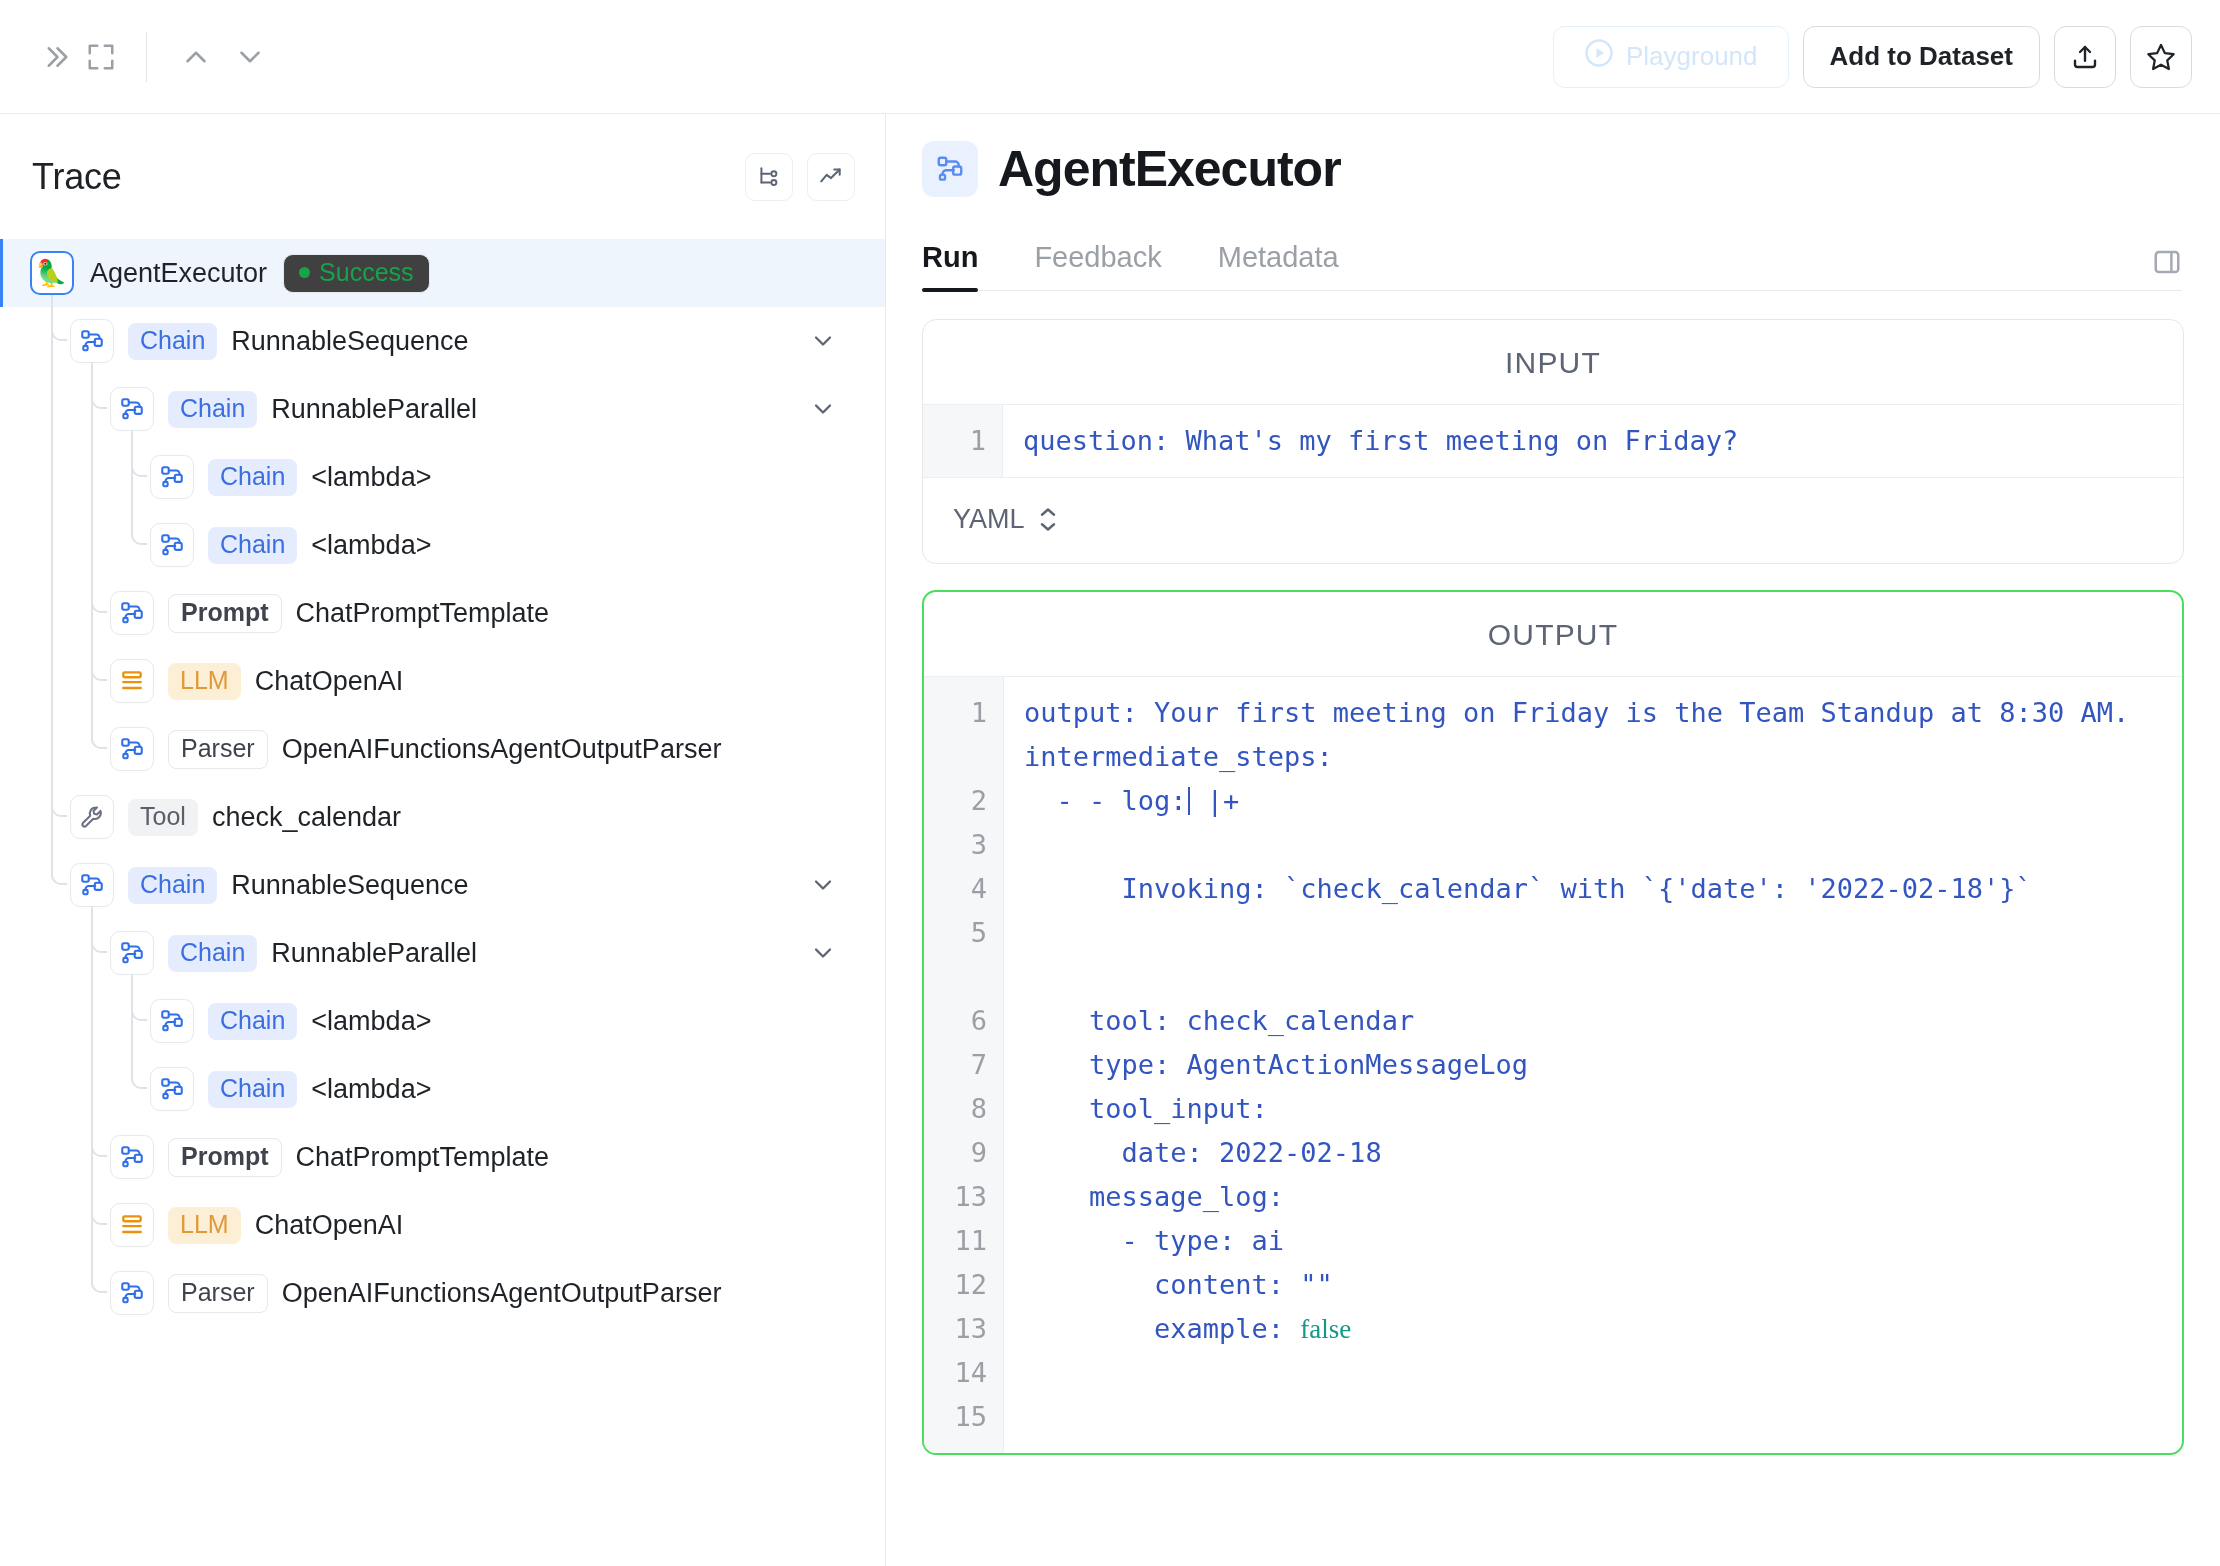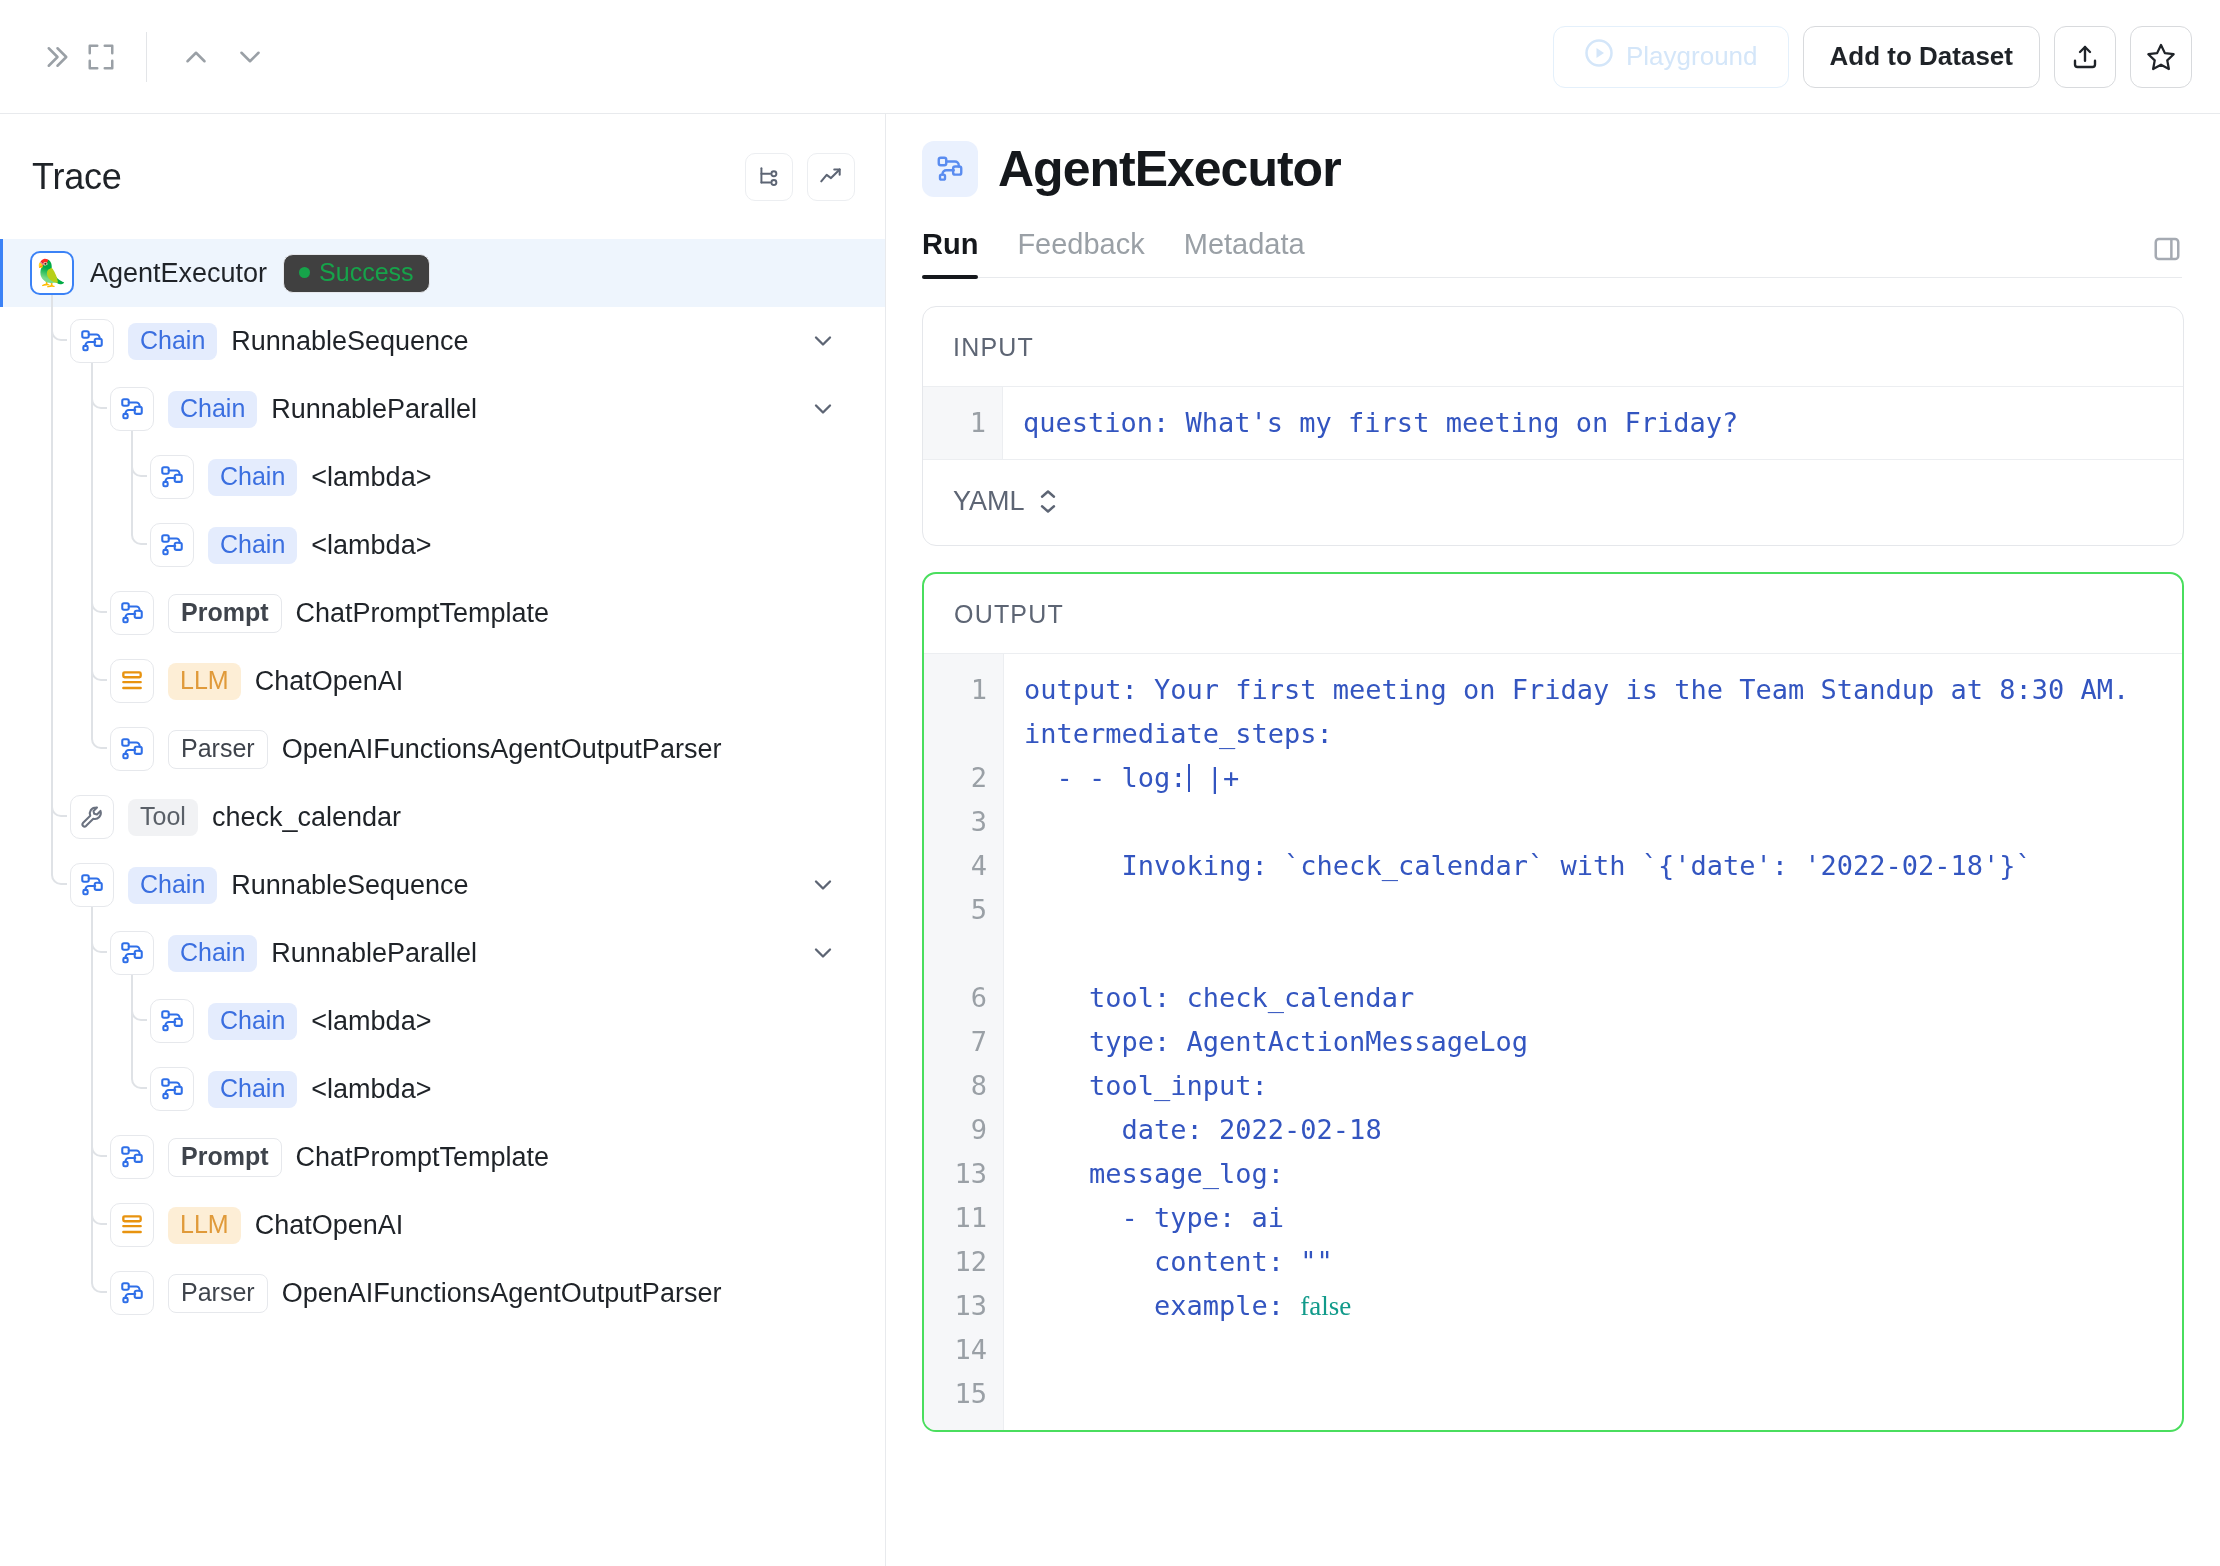--- a/index.html
+++ b/index.html
@@ -196,22 +196,22 @@
     background: #eaf1fe;
     border-radius: 12px;
     display: flex; align-items: center; justify-content: center;
     flex: none;
   }
   .detail-title {
     font-size: 50px; font-weight: 700; color: #15181c;
     letter-spacing: -1px;
   }
   .tabs {
-    display: flex; align-items: flex-end; gap: 39px;
-    margin-top: 30px;
+    display: flex; align-items: flex-end; gap: 56px;
+    margin-top: 43px;
     border-bottom: 1px solid #e8eaed;
     position: relative;
   }
   .tab {
     font-size: 29px;
     color: #9aa0a6;
     padding-bottom: 16px;
     cursor: pointer;
     position: relative;
   }
@@ -244,24 +244,25 @@
     border: 1px solid #e5e7eb;
     border-radius: 14px;
     background: #fff;
     overflow: hidden;
     margin-bottom: 26px;
   }
   .io-card.output {
     border: 2px solid #4ade5e;
   }
   .io-label {
-    font-size: 25px;
+    font-size: 30px;
     color: #5d6574;
     letter-spacing: 1.2px;
     padding: 26px 30px 24px;
+    text-align: center;
   }
   .code-block {
     border-top: 1px solid #eceef1;
     display: flex;
     font-family: "DejaVu Sans Mono", monospace;
     font-size: 27px;
     line-height: 44px;
   }
   .gutter {
     background: #f6f7f9;

